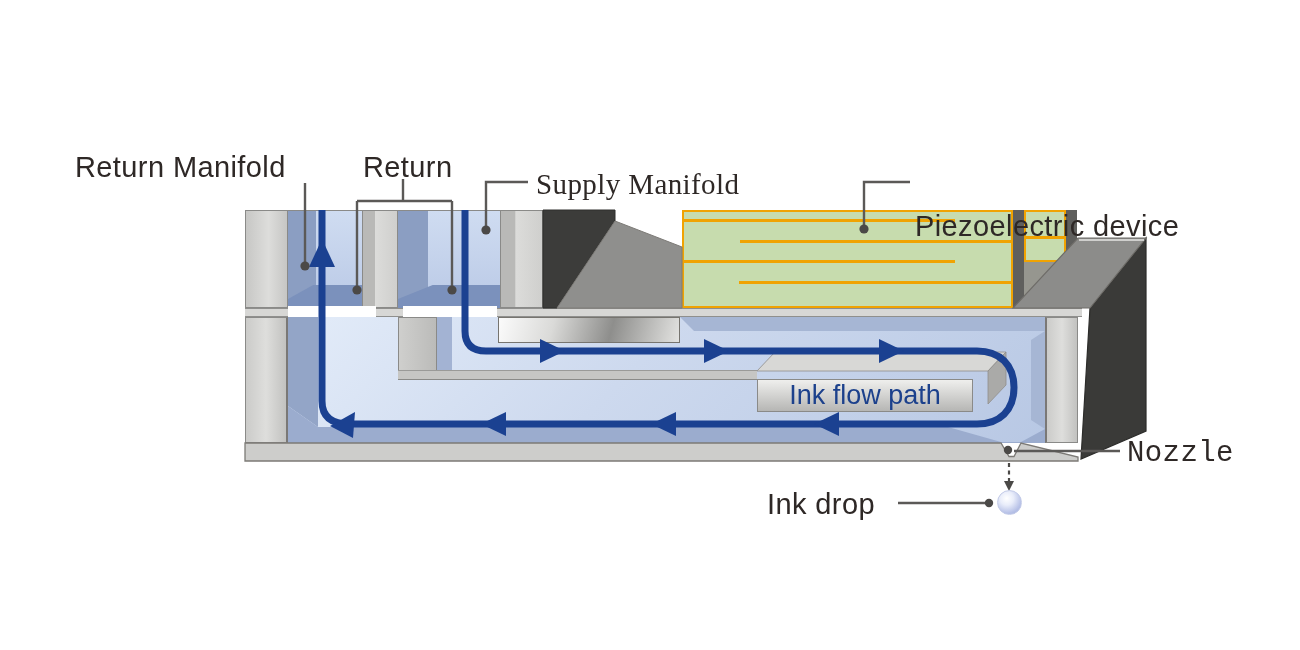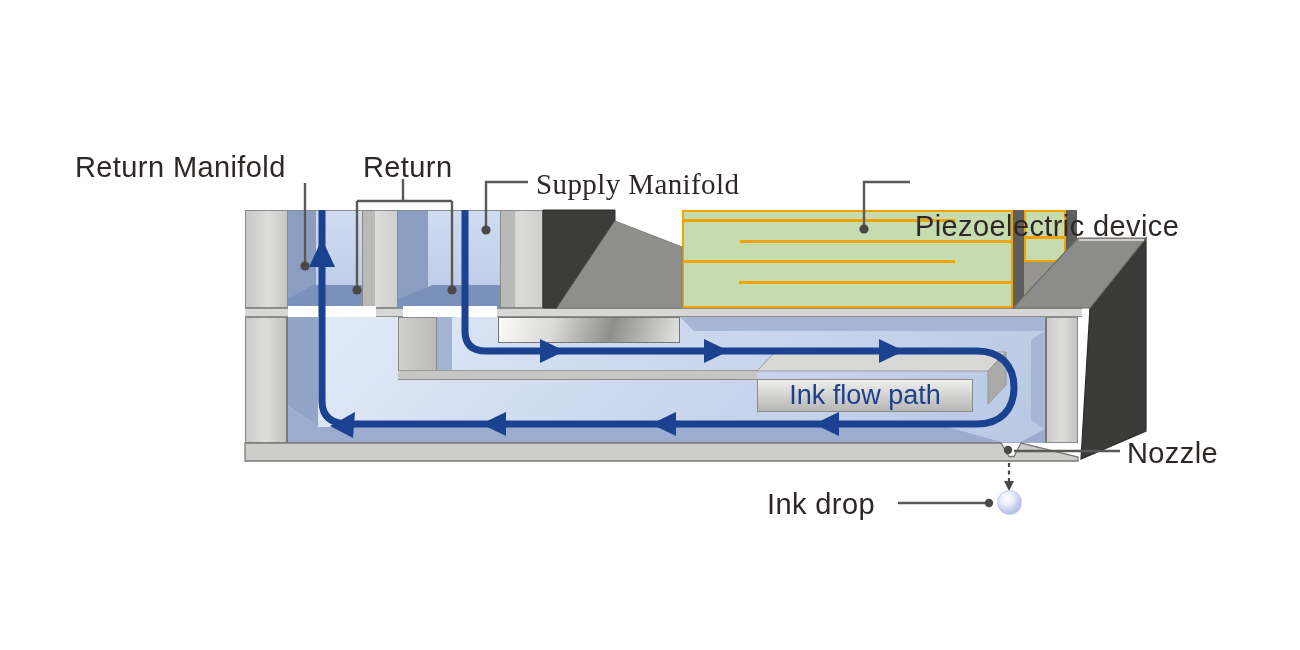--- a/index.html
+++ b/index.html
@@ -152,16 +152,16 @@
     <line x1="1009" y1="463" x2="1009" y2="483" stroke="#4b4947" stroke-width="2.2" stroke-dasharray="4 3.5"></line>
     <polygon points="1009,491 1004,481 1014,481" fill="#4b4947"></polygon>
   </svg>
 
   <div id="drop" class="z8"></div>
 
   <div class="lbl z8" style="left:75px;top:151px;">Return Manifold</div>
   <div class="lbl z8" style="left:363px;top:151px;">Return</div>
   <div class="lbl z8" style="left:536px;top:168px;font-family:Liberation Serif, serif;">Supply Manifold</div>
   <div class="lbl z8" style="left:915px;top:168px;margin-top:42px;">Piezoelectric device</div>
-  <div class="lbl z8" style="left:1127px;top:437px;">Nozzle</div>
+  <div class="lbl z8" style="left:1127px;top:437px;font-family:Liberation Mono, monospace;">Nozzle</div>
   <div class="lbl z8" style="left:767px;top:488px;">Ink drop</div>
 
 </div>
 
 </body></html>

